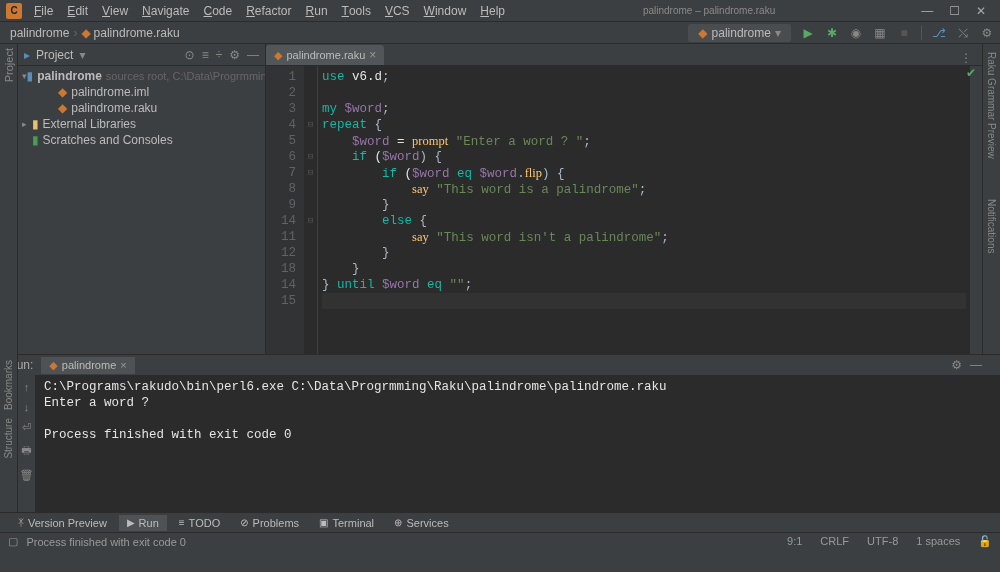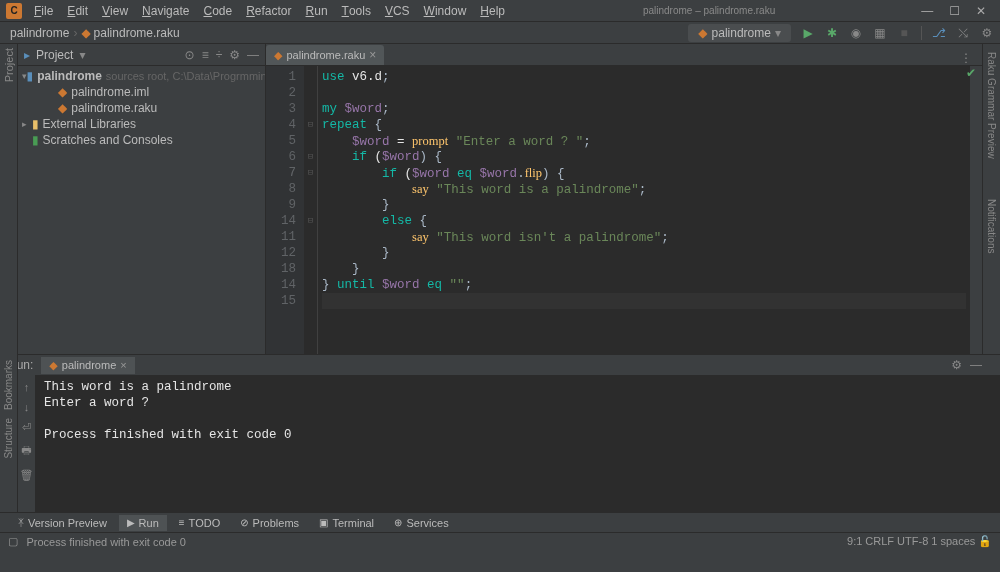--- a/index.html
+++ b/index.html
@@ -291,21 +291,21 @@
   height:18px;
   background:#3c3f41;
   border-top:1px solid #2b2b2b;
   display:flex;
   align-items:center;
   padding:0 8px;
   font-size:11px;
   color:#999;
 }
 .statusbar .left{display:flex;gap:8px;align-items:center;}
-.statusbar .right{margin-left:auto;display:flex;gap:3px;}
+.statusbar .right{margin-left:auto;display:flex;gap:18px;}
 .statusbar .right span{cursor:pointer;}
 </style>
 </head>
 <body>
 
 <div class="titlebar">
   <div class="logo">C</div>
   <div class="menubar" id="menubar">
       <div class="menuitem"><span class="ul">F</span>ile</div>
       <div class="menuitem"><span class="ul">E</span>dit</div>
@@ -472,21 +472,21 @@
       <div style="color:#555">■</div>
     </div>
     <div class="runleft2">
       <div>↑</div>
       <div>↓</div>
       <div>⏎</div>
       <div>🖶</div>
       <div>🗑</div>
     </div>
     <div class="console" id="console">
-        <div class="ln"><span class="txt">This word is a palindrome</span></div>
+        <div class="ln"><span class="txt">C:\Programs\rakudo\bin\perl6.exe C:\Data\Progrmming\Raku\palindrome\palindrome.raku</span></div>
         <div class="ln"><span class="txt">Enter a word ? </span></div>
         <div class="ln"></div>
         <div class="ln"><span class="txt">Process finished with exit code 0</span></div>
       </div>
   </div>
 </div>
 
 <div class="leftedge">
   <span class="vtext">Bookmarks</span>
   <span class="vtext">Structure</span>

